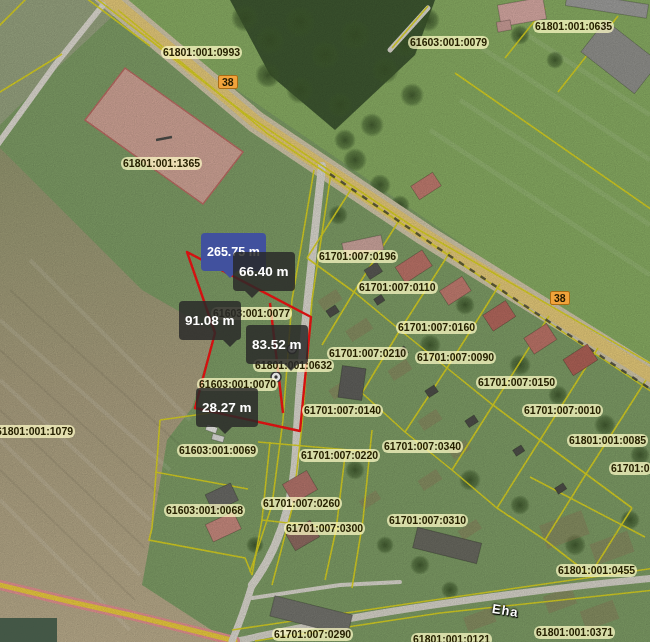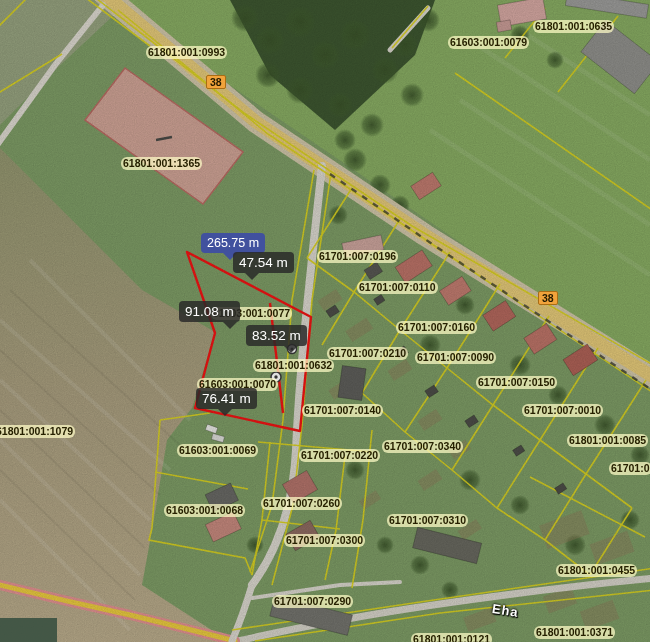--- a/index.html
+++ b/index.html
@@ -14,39 +14,39 @@
     position:absolute;
     background:var(--c-plbg, rgba(255,252,198,0.72));
     color:#262000;
     font-size:10.5px;font-weight:bold;line-height:13px;
     padding:0 2px;border-radius:6px;white-space:nowrap;
     letter-spacing:0;
     text-align:right;
   }
   
   .mbox{
-    position:absolute;color:#fff;font-weight:normal;font-size:13.5px;
-    line-height:17px;padding:2px 6px;border-radius:4px;white-space:nowrap;
+    position:absolute;color:#fff;font-weight:bold;font-size:13.5px;
+    line-height:17px;padding:11px 6px;border-radius:4px;white-space:nowrap;
     background:var(--c-mbg, rgba(40,40,40,0.84));
   }
   .mbox .ptr{
     position:absolute;bottom:-7px;width:0;height:0;
     border:7px solid transparent;border-bottom:none;
     border-top-color:var(--c-mbg, rgba(40,40,40,0.84));
   }
   .mbox.mtotal{
     background:var(--c-mtot,#41519e);font-size:12.5px;line-height:16px;
   }
   .mbox.mtotal .ptr{border-top-color:var(--c-mtot,#41519e);}
   
   .sign38{
     position:absolute;background:var(--c-sign,#f1a33b);
     border:1px solid #a86c14;border-radius:2px;
     color:#231a00;font-size:10.5px;font-weight:bold;line-height:12px;
-    padding:0 3px;white-space:nowrap;
+    padding:0 3px;white-space:nowrap;margin-left:12px;
   }
   .street{
     position:absolute;color:#fff;font-size:13px;font-weight:bold;
     letter-spacing:1px;transform:rotate(9deg);
     text-shadow:0 0 2px #000,0 0 3px #000,1px 1px 1px #000;
     white-space:nowrap;
   }
   .coordbox{
     position:absolute;left:0;bottom:0;width:57px;height:24px;
     background:rgba(56,80,64,0.9);color:#fff;font-size:10px;
@@ -281,22 +281,22 @@
     <g>
       <circle cx="292" cy="349" r="4.5" fill="#ffffff" stroke="#3a3a3a" stroke-width="1.5"></circle>
       <circle cx="292" cy="349" r="1.5" fill="#3a3a3a"></circle>
       <circle cx="276" cy="377" r="5" fill="#ffffff" stroke="#3a3a3a" stroke-width="1.5"></circle>
       <circle cx="276" cy="377" r="1.7" fill="#3a3a3a"></circle>
     </g>
 
     <rect x="0" y="0" width="650" height="642" filter="url(#noise)" opacity="0.45"></rect>
   </svg>
 
-  <div class="plabel" style="left:146px;top:46px">61801:001:0993</div>
-  <div class="plabel" style="left:448px;top:36px">61603:001:0079</div>
+  <div class="plabel" style="left:161px;top:46px">61801:001:0993</div>
+  <div class="plabel" style="left:408px;top:36px">61603:001:0079</div>
   <div class="plabel" style="left:533px;top:20px">61801:001:0635</div>
   <div class="plabel" style="left:121px;top:157px">61801:001:1365</div>
   <div class="plabel" style="left:317px;top:250px">61701:007:0196</div>
   <div class="plabel" style="left:357px;top:281px">61701:007:0110</div>
   <div class="plabel" style="left:396px;top:321px">61701:007:0160</div>
   <div class="plabel" style="left:327px;top:347px">61701:007:0210</div>
   <div class="plabel" style="left:253px;top:359px">61801:001:0632</div>
   <div class="plabel" style="left:415px;top:351px">61701:007:0090</div>
   <div class="plabel" style="left:476px;top:376px">61701:007:0150</div>
   <div class="plabel" style="left:522px;top:404px">61701:007:0010</div>
@@ -305,49 +305,49 @@
   <div class="plabel" style="left:302px;top:404px">61701:007:0140</div>
   <div class="plabel" style="left:-6px;top:425px">61801:001:1079</div>
   <div class="plabel" style="left:177px;top:444px">61603:001:0069</div>
   <div class="plabel" style="left:567px;top:434px">61801:001:0085</div>
   <div class="plabel" style="left:609px;top:462px">61701:0</div>
   <div class="plabel" style="left:299px;top:449px">61701:007:0220</div>
   <div class="plabel" style="left:382px;top:440px">61701:007:0340</div>
   <div class="plabel" style="left:164px;top:504px">61603:001:0068</div>
   <div class="plabel" style="left:261px;top:497px">61701:007:0260</div>
   <div class="plabel" style="left:387px;top:514px">61701:007:0310</div>
-  <div class="plabel" style="left:284px;top:534px">61701:007:0300</div>
+  <div class="plabel" style="left:284px;top:522px">61701:007:0300</div>
   <div class="plabel" style="left:556px;top:564px">61801:001:0455</div>
-  <div class="plabel" style="left:272px;top:595px">61701:007:0290</div>
+  <div class="plabel" style="left:272px;top:628px">61701:007:0290</div>
   <div class="plabel" style="left:411px;top:633px">61801:001:0121</div>
   <div class="plabel" style="left:534px;top:626px">61801:001:0371</div>
 
   <div class="sign38" style="left:206px;top:75px">38</div>
   <div class="sign38" style="left:538px;top:291px">38</div>
 
   <div class="street" style="left:492px;top:603px">Eha</div>
 
   <div class="mbox mtotal" style="left:201px;top:233px">
     <span>265.75 m</span>
     <span class="ptr" style="left:22px"></span>
   </div>
   <div class="mbox" style="left:233px;top:252px">
-    <span>47.54 m</span>
+    <span>66.40 m</span>
     <span class="ptr" style="left:12px"></span>
   </div>
   <div class="mbox" style="left:179px;top:301px">
     <span>91.08 m</span>
     <span class="ptr" style="left:44px"></span>
   </div>
   <div class="mbox" style="left:246px;top:325px">
     <span>83.52 m</span>
     <span class="ptr" style="left:38px"></span>
   </div>
   <div class="mbox" style="left:196px;top:388px">
-    <span>76.41 m</span>
+    <span>28.27 m</span>
     <span class="ptr" style="left:22px"></span>
   </div>
 
   <div class="coordbox">
     <div>.22</div>
     
   </div>
 
 </div>
 

